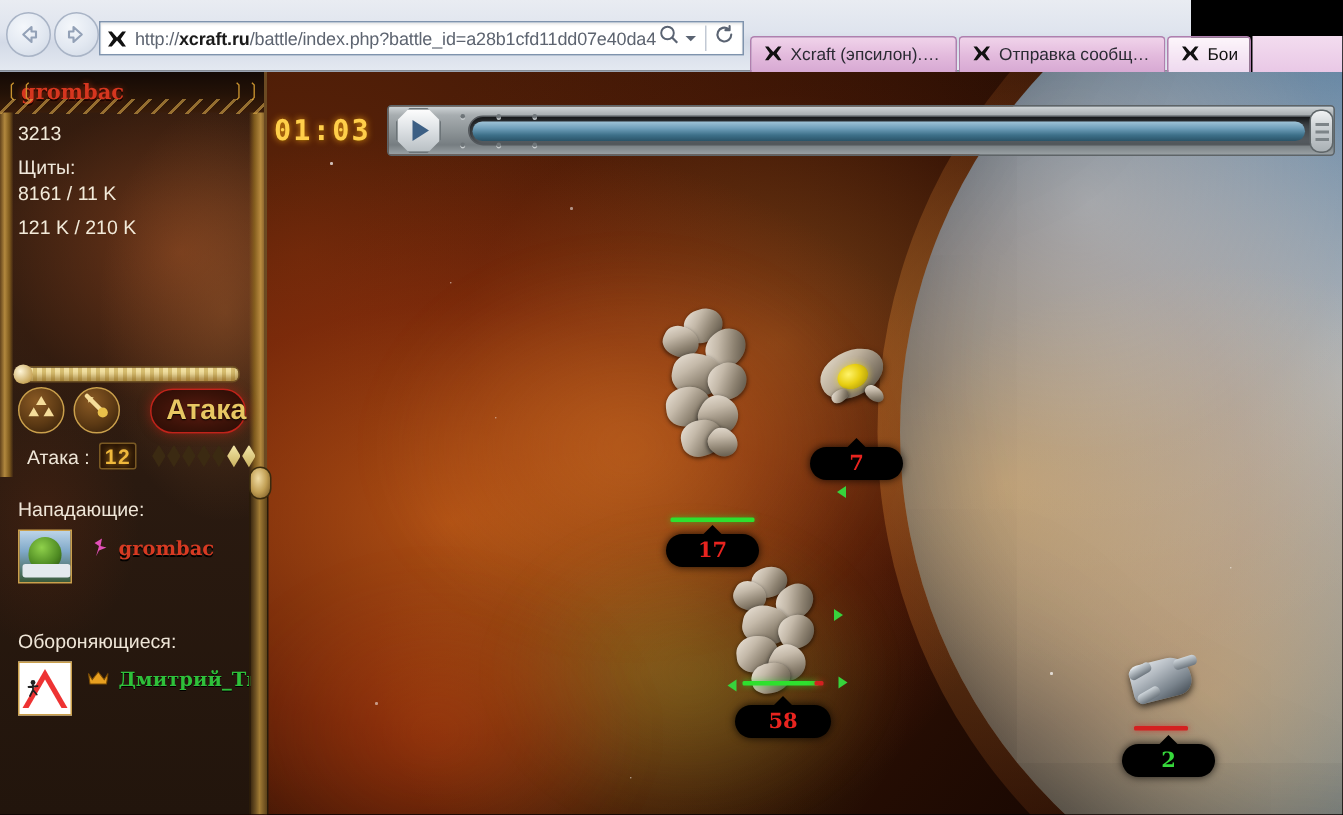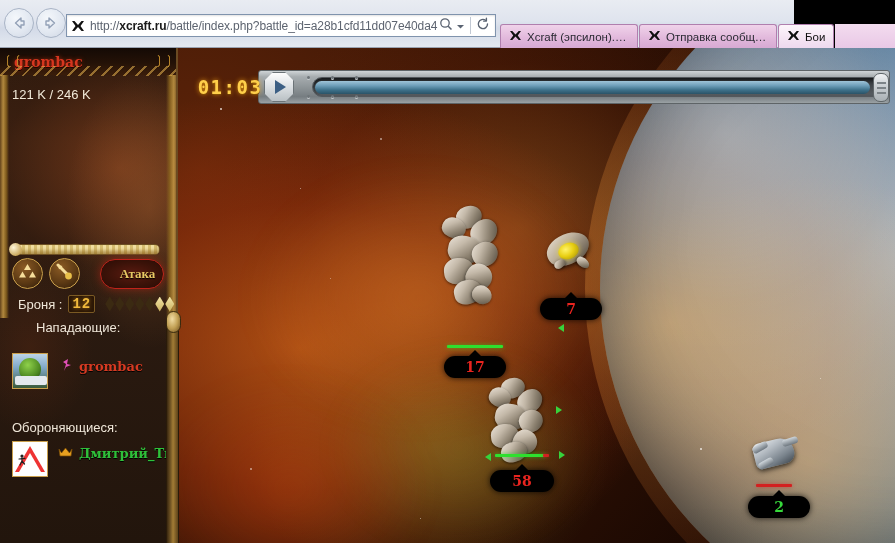--- a/index.html
+++ b/index.html
@@ -90,21 +90,21 @@
   .planet-glow {
     position:absolute; left:585px; top:-130px; width:740px; height:740px; border-radius:50%;
     background: radial-gradient(circle at 12% 50%, rgba(255,170,70,0.35) 0%, rgba(255,120,40,0.10) 35%, rgba(0,0,0,0) 58%);
     pointer-events:none;
   }
   .neb {
     position:absolute; border-radius:50%; pointer-events:none; filter: blur(14px);
   }
 
   
-  .timer-bar { position: absolute; left: 183px; top: 21px; z-index: 20; display:flex; align-items:center; }
+  .timer-bar { position: absolute; left: 168px; top: 21px; z-index: 20; display:flex; align-items:center; }
   .timer-plate {
     position: relative; width: 94px; height: 36px;
     display: flex; align-items: center; justify-content: center;
   }
   .timer-digits {
     font-family: "DejaVu Sans Mono", monospace;
     font-size: 19px; font-weight: bold; letter-spacing: 1.5px;
     color: #ffcf4a; text-shadow: 0 0 5px rgba(255,170,20,.85), 0 1px 0 #5a3000;
   }
   .skull-orn {
@@ -222,38 +222,38 @@
     display:flex;align-items:center;justify-content:center;
   }
   .attack-btn {
     position:absolute; left:100px; top:211px; width:64px; height:30px;
     border-radius: 16px; border: 1.5px solid #c1231a;
     background: radial-gradient(ellipse at 50% 50%, #5a1a10 0%, #3a1208 60%, #2a0c05 100%);
     display:flex;align-items:center;justify-content:center;
     box-shadow: 0 0 8px rgba(190,35,20,.55);
   }
   .attack-btn span {
-    color: #e8c763; font-size: 13px; font-weight: bold;
-    text-shadow: 0 1px 1px #000; font-family:Liberation Serif, serif;margin-left:11px;
+    color: #e8c763; font-size: 19px; font-weight: bold;
+    text-shadow: 0 1px 1px #000; font-family:Liberation Sans, sans-serif;margin-left:11px;
   }
 
   .moves-row { position:absolute; left:18px; top:247px; display:flex; align-items:center; gap:6px; }
   .moves-label { color:#efe6d8; font-size:13px; }
   .moves-disp {
     background:#2a1606; border:1px solid #7a5a24; border-radius:2px; padding:1px 3px;
-    font-family:Liberation Mono, monospace; font-size:14px; font-weight:bold;
+    font-family:Liberation Sans, sans-serif; font-size:14px; font-weight:bold;
     color:#f0b93c; letter-spacing:1px; line-height:14px;
     text-shadow:0 0 4px rgba(240,170,40,.7);
   }
   .pips { display:flex; gap:1px; margin-left:4px; }
   .pip { width:9px; height:15px; background:#3b2a12; clip-path: polygon(50% 0,100% 50%,50% 100%,0 50%); border:0; }
   .pip.on { background: linear-gradient(to bottom, #f3e6a8, #c9b05c); }
 
   .sect-title { color:#efe6d8; font-size:13px; }
-  .attackers-title { position:absolute; left:12px; top:272px;margin-left:24px; }
+  .attackers-title { position:absolute; left:12px; top:284px; }
   .defenders-title { position:absolute; left:12px; top:372px; }
 
   .avatar-box {
     position:absolute; width:36px; height:36px; border:1px solid #caa04c; overflow:hidden;
     background:#111;
   }
   .av-attacker { left:12px; top:305px; background: linear-gradient(to bottom, #bcd4e8 0%, #7fa8c8 40%, #3a5a3a 100%); }
   .av-alien {
     position:absolute; left:6px; top:4px; width:22px; height:22px; border-radius:50% 50% 45% 45%;
     background: radial-gradient(circle at 40% 32%, #8fd14b 0%, #4e8a22 60%, #24470e 100%);
@@ -565,23 +565,28 @@
 
       <div class="name-banner">
         <span class="banner-arrowL">❲❲</span>
         <span class="player-name">grombac</span>
         <span class="banner-arrowR">❳❳</span>
         <div class="banner-zig"></div>
       </div>
 
       <div class="stats">
         <div class="stat-row">
+          <div class="stat-val">3213</div>
         </div>
         <div class="stat-row">
-          <div class="stat-val">121 K / 246 K</div>
+          <div class="stat-label">Щиты:</div>
+          <div class="stat-val">8161 / 11 K</div>
+        </div>
+        <div class="stat-row">
+          <div class="stat-val">121 K / 210 K</div>
         </div>
       </div>
 
       <div class="energy-bar">
         <div class="energy-fill"></div>
       </div>
       <div class="energy-knob"></div>
 
       <div class="round-btns">
         <div class="rbtn">
@@ -602,21 +607,21 @@
             </svg>
           </span>
         </div>
       </div>
 
       <div class="attack-btn">
         <span>Атака</span>
       </div>
 
       <div class="moves-row">
-        <span class="moves-label">Броня :</span>
+        <span class="moves-label">Атака :</span>
         <span class="moves-disp">12</span>
         <span class="pips">
           <i class="pip"></i>
           <i class="pip"></i>
           <i class="pip"></i>
           <i class="pip"></i>
           <i class="pip"></i>
           <i class="pip on"></i>
           <i class="pip on"></i>
         </span>

